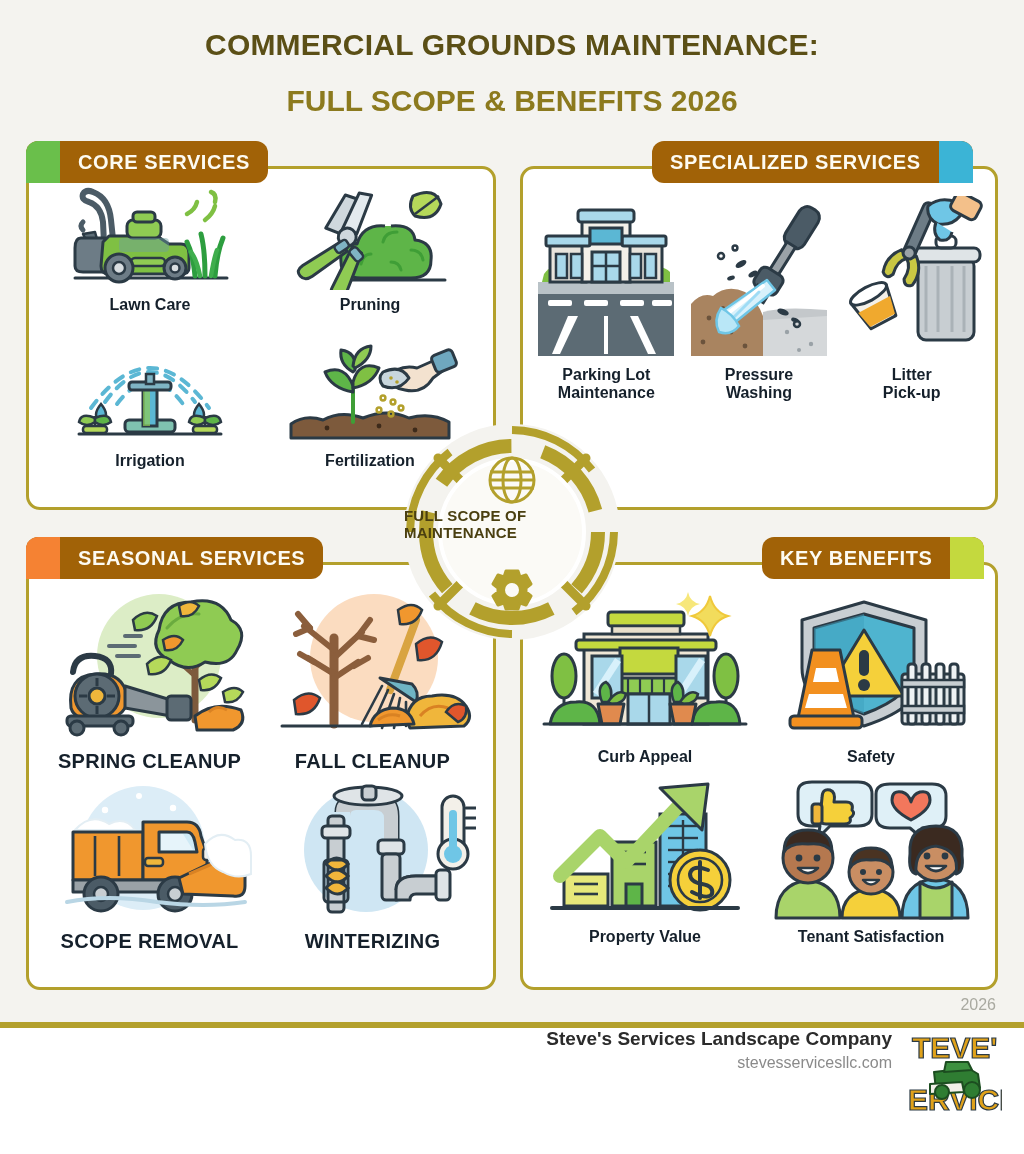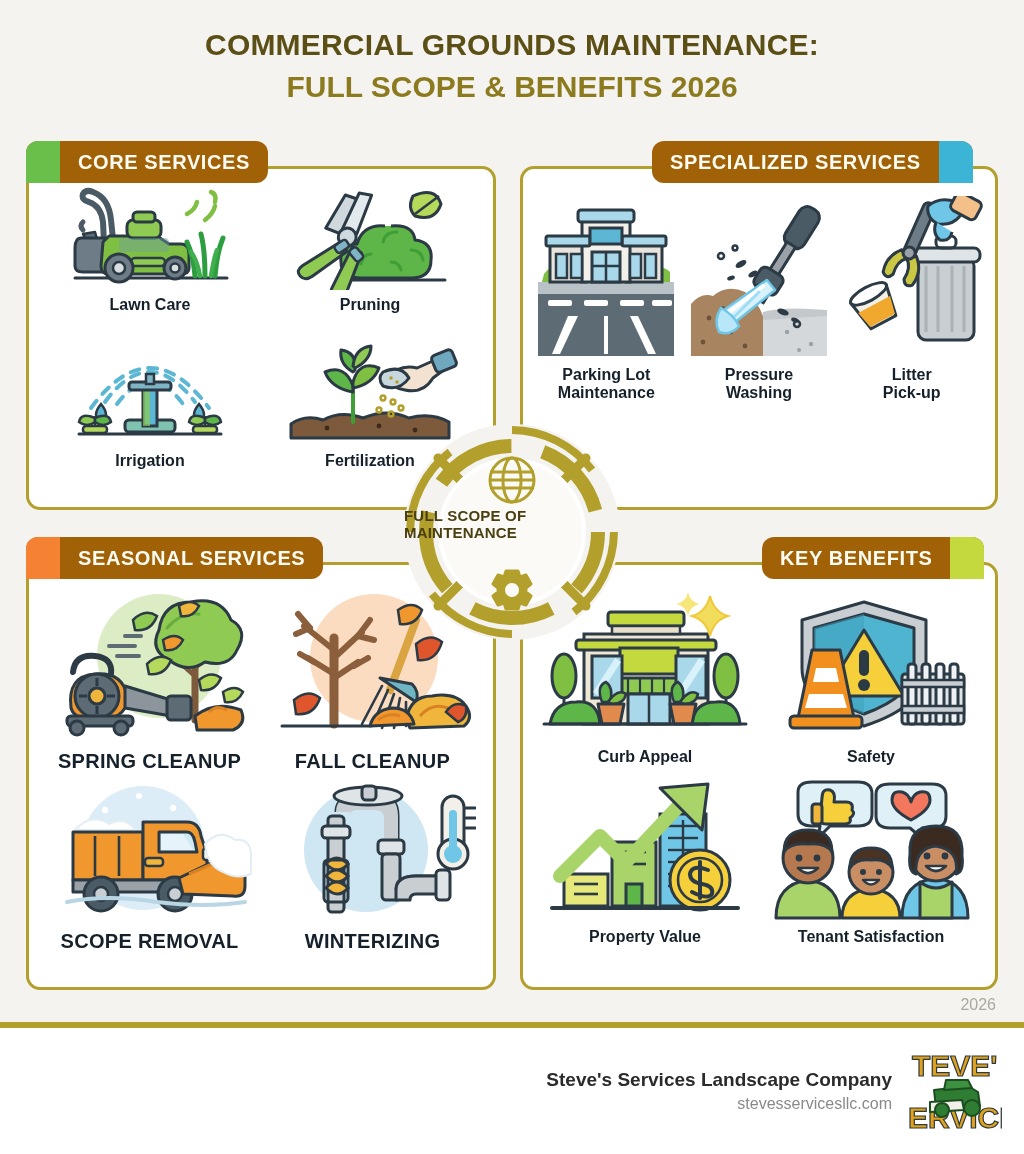--- a/index.html
+++ b/index.html
@@ -23,21 +23,21 @@
     background: #b3a02c;
   }
 
   
   .title-wrap { position: absolute; left: 0; top: 28px; width: 1024px; text-align: center; }
   .title-l1 {
     font-size: 30px; font-weight: bold; letter-spacing: .2px;
     color: #5b4f16;
   }
   .title-l2 {
-    font-size: 30px; font-weight: bold; margin-top: 8px;
+    font-size: 30px; font-weight: bold; margin-top: 22px;
     color: #8c7a1e;
   }
 
   
   .panel {
     position: absolute;
     background: #ffffff;
     border: 3px solid #b3a02c;
     border-radius: 14px;
   }
@@ -107,21 +107,21 @@
   
   #year-label {
     position: absolute; right: 28px; top: 996px;
     font-size: 16px; color: #a9a9a0;
   }
 
   
   .footer {
     position: absolute; left: 0; top: 1028px; width: 1024px; height: 126px;
     background: #ffffff;
-    display: flex; align-items: center; justify-content: flex-end;
+    display: flex; align-items: flex-start; justify-content: flex-end;
     padding-right: 22px;
   }
   .footer-text { text-align: right; margin-right: 14px; }
   .footer-company { font-size: 19px; font-weight: bold; color: #2b2b2b; }
   .footer-url { font-size: 16px; color: #8a8a8a; margin-top: 4px; }
   .footer-logo { width: 96px; height: 90px; }
 </style>
 </head>
 <body>
 

